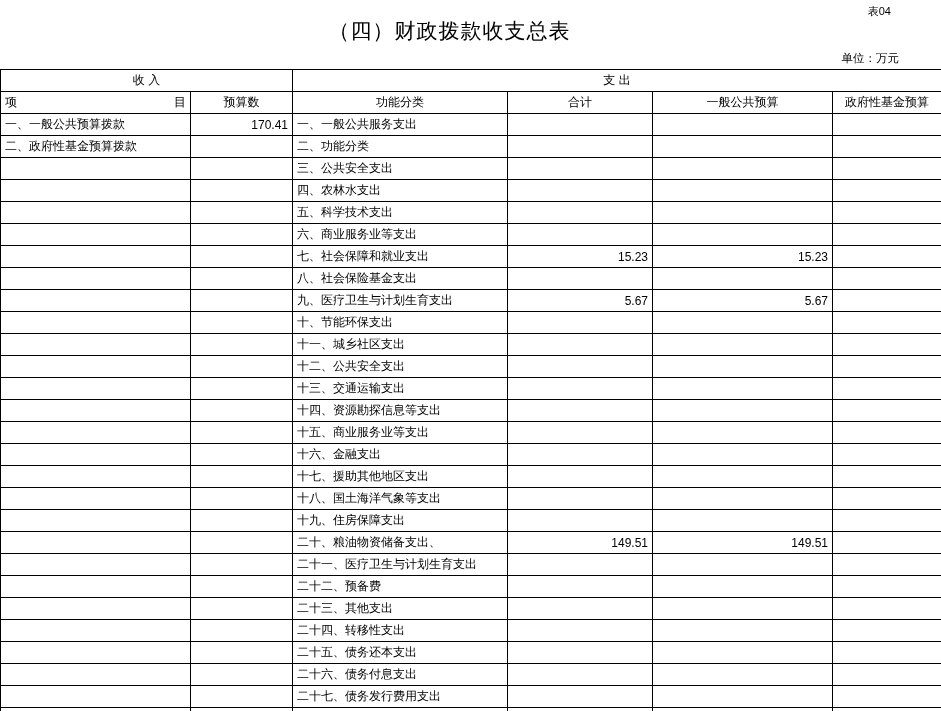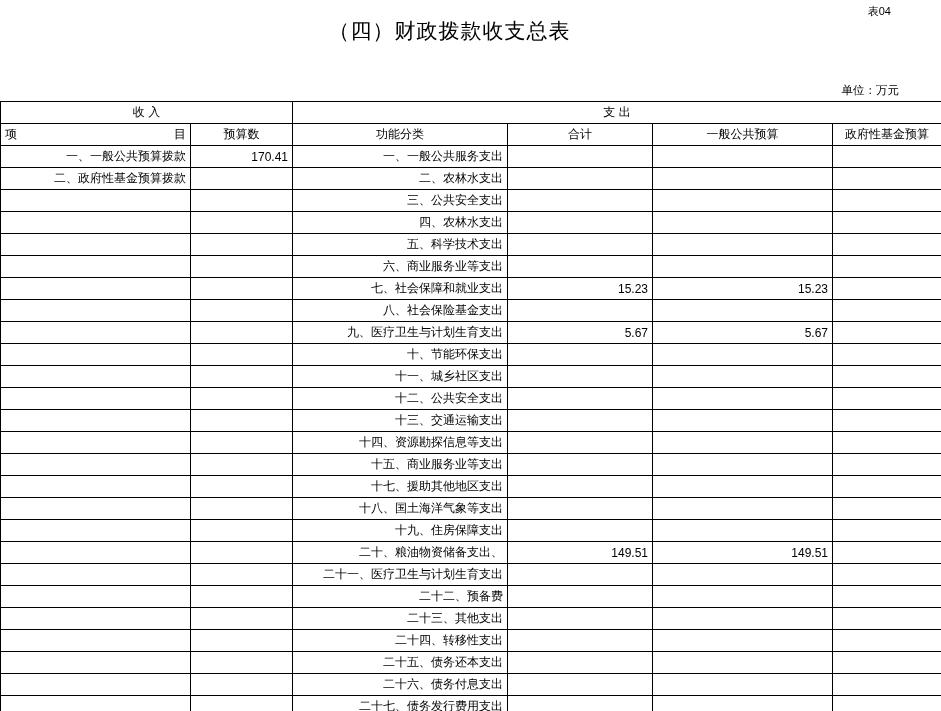--- a/index.html
+++ b/index.html
@@ -33,21 +33,20 @@
     font-size: 21px;
     font-weight: normal;
     letter-spacing: 1px;
     padding-top: 17px;
     padding-bottom: 6px;
   }
   .unit {
     text-align: right;
     font-size: 11.5px;
     padding-bottom: 3px;
-    margin-top: 32px;
   }
   table.main {
     border-collapse: collapse;
     width: 941px;
     table-layout: fixed;
   }
   table.main td, table.main th {
     border: 1px solid #000000;
     font-weight: normal;
     font-size: 12px;
@@ -61,21 +60,21 @@
   .c-center { text-align: center; }
   .hdr-top td { height: 24px; }
   .hdr-sub td { height: 24px; }
   .spread {
     display: flex;
     justify-content: space-between;
     align-items: center;
     width: 100%;
   }
   .numcell { text-align: right; padding-right: 6px; }
-  .txtcell { text-align: right; padding-left: 4px; }
+  .txtcell { text-align: left; padding-left: 4px; }
   .total-row td { height: 24px; }
   
   col.c1 { width: 190px; }
   col.c2 { width: 102px; }
   col.c3 { width: 215px; }
   col.c4 { width: 145px; }
   col.c5 { width: 180px; }
   col.c6 { width: 109px; }
 </style>
 </head>
@@ -121,21 +120,21 @@
           <td class="txtcell">一、一般公共预算拨款</td>
           <td class="numcell">170.41</td>
           <td class="txtcell">一、一般公共服务支出</td>
           <td class="numcell"></td>
           <td class="numcell"></td>
           <td class="numcell"></td>
         </tr>
         <tr>
           <td class="txtcell">二、政府性基金预算拨款</td>
           <td class="numcell"></td>
-          <td class="txtcell">二、农林水支出</td>
+          <td class="txtcell">二、功能分类</td>
           <td class="numcell"></td>
           <td class="numcell"></td>
           <td class="numcell"></td>
         </tr>
         <tr>
           <td class="txtcell"></td>
           <td class="numcell"></td>
           <td class="txtcell">三、公共安全支出</td>
           <td class="numcell"></td>
           <td class="numcell"></td>
@@ -226,20 +225,28 @@
           <td class="numcell"></td>
           <td class="txtcell">十四、资源勘探信息等支出</td>
           <td class="numcell"></td>
           <td class="numcell"></td>
           <td class="numcell"></td>
         </tr>
         <tr>
           <td class="txtcell"></td>
           <td class="numcell"></td>
           <td class="txtcell">十五、商业服务业等支出</td>
+          <td class="numcell"></td>
+          <td class="numcell"></td>
+          <td class="numcell"></td>
+        </tr>
+        <tr>
+          <td class="txtcell"></td>
+          <td class="numcell"></td>
+          <td class="txtcell">十六、金融支出</td>
           <td class="numcell"></td>
           <td class="numcell"></td>
           <td class="numcell"></td>
         </tr>
         <tr>
           <td class="txtcell"></td>
           <td class="numcell"></td>
           <td class="txtcell">十七、援助其他地区支出</td>
           <td class="numcell"></td>
           <td class="numcell"></td>

